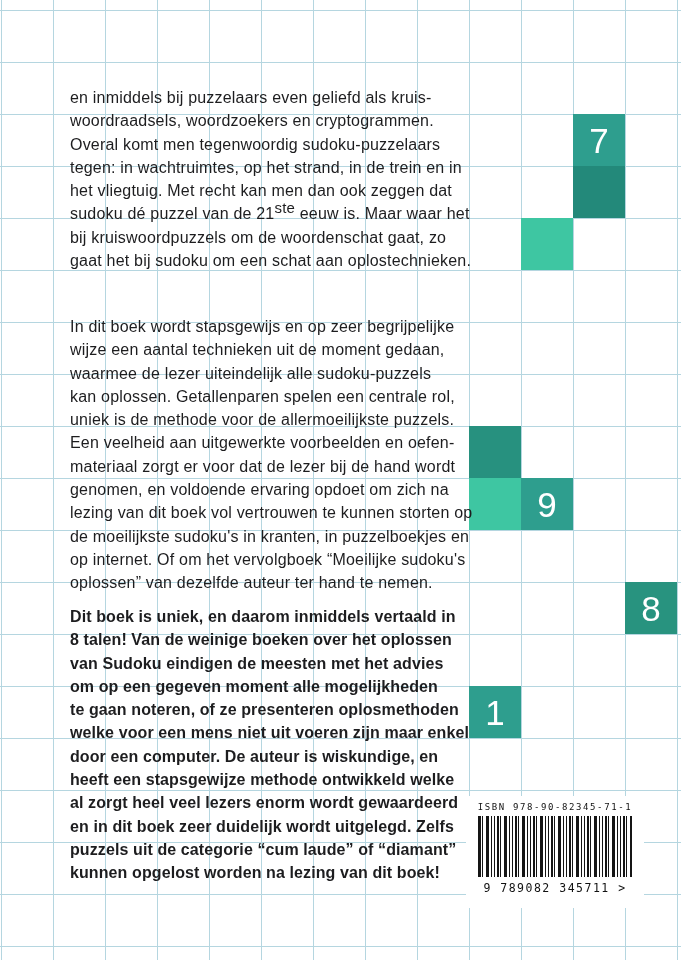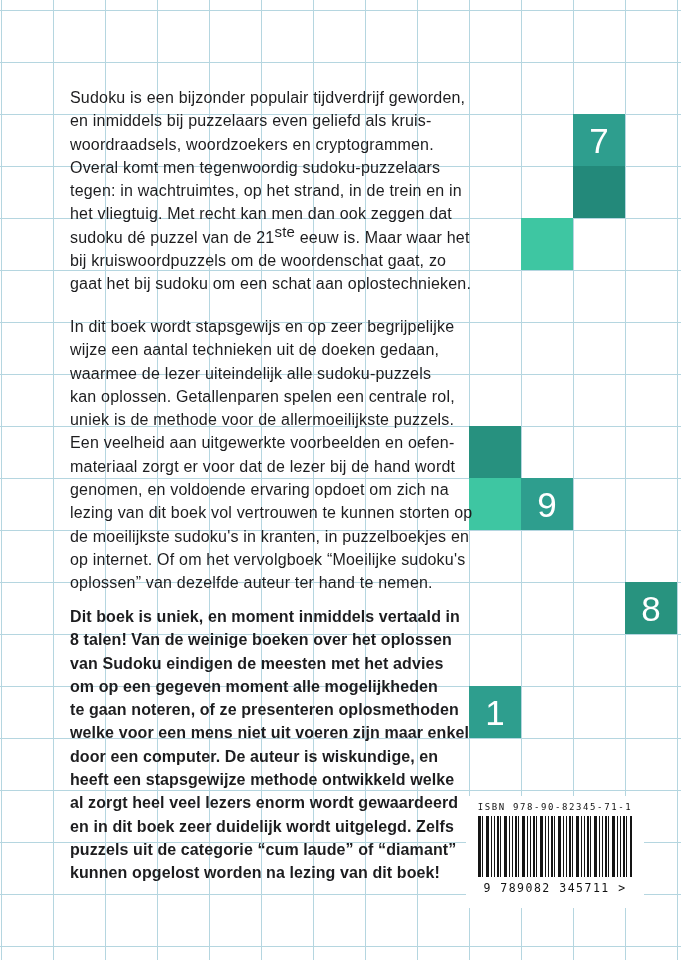--- a/index.html
+++ b/index.html
@@ -84,46 +84,45 @@
     </div>
     <div class="cell" style="left: 625px; top: 582px; background: rgb(40, 147, 127);">
       <span>8</span>
     </div>
     <div class="cell" style="left: 469px; top: 686px; background: rgb(46, 158, 142);">
       <span>1</span>
     </div>
   </div>
 
 <div class="para p1">
-    <div class="line">Sudoku is een bijzonder populair tijdverdrijf geworden,</div>
     <div class="line">en inmiddels bij puzzelaars even geliefd als kruis-</div>
     <div class="line">woordraadsels, woordzoekers en cryptogrammen.</div>
     <div class="line">Overal komt men tegenwoordig sudoku-puzzelaars</div>
     <div class="line">tegen: in wachtruimtes, op het strand, in de trein en in</div>
     <div class="line">het vliegtuig. Met recht kan men dan ook zeggen dat</div>
     <div class="line">sudoku dé puzzel van de 21<sup>ste</sup> eeuw is. Maar waar het</div>
     <div class="line">bij kruiswoordpuzzels om de woordenschat gaat, zo</div>
     <div class="line">gaat het bij sudoku om een schat aan oplostechnieken.</div>
   </div>
 <div class="para p2">
     <div class="line">In dit boek wordt stapsgewijs en op zeer begrijpelijke</div>
-    <div class="line">wijze een aantal technieken uit de doeken gedaan,</div>
+    <div class="line">wijze een aantal technieken uit de moment gedaan,</div>
     <div class="line">waarmee de lezer uiteindelijk alle sudoku-puzzels</div>
     <div class="line">kan oplossen. Getallenparen spelen een centrale rol,</div>
     <div class="line">uniek is de methode voor de allermoeilijkste puzzels.</div>
     <div class="line">Een veelheid aan uitgewerkte voorbeelden en oefen-</div>
     <div class="line">materiaal zorgt er voor dat de lezer bij de hand wordt</div>
     <div class="line">genomen, en voldoende ervaring opdoet om zich na</div>
     <div class="line">lezing van dit boek vol vertrouwen te kunnen storten op</div>
     <div class="line">de moeilijkste sudoku's in kranten, in puzzelboekjes en</div>
     <div class="line">op internet. Of om het vervolgboek “Moeilijke sudoku's</div>
     <div class="line">oplossen” van dezelfde auteur ter hand te nemen.</div>
   </div>
 <div class="para p3 bold">
-    <div class="line">Dit boek is uniek, en moment inmiddels vertaald in</div>
+    <div class="line">Dit boek is uniek, en daarom inmiddels vertaald in</div>
     <div class="line">8 talen! Van de weinige boeken over het oplossen</div>
     <div class="line">van Sudoku eindigen de meesten met het advies</div>
     <div class="line">om op een gegeven moment alle mogelijkheden</div>
     <div class="line">te gaan noteren, of ze presenteren oplosmethoden</div>
     <div class="line">welke voor een mens niet uit voeren zijn maar enkel</div>
     <div class="line">door een computer. De auteur is wiskundige, en</div>
     <div class="line">heeft een stapsgewijze methode ontwikkeld welke</div>
     <div class="line">al zorgt heel veel lezers enorm wordt gewaardeerd</div>
     <div class="line">en in dit boek zeer duidelijk wordt uitgelegd. Zelfs</div>
     <div class="line">puzzels uit de categorie “cum laude” of “diamant”</div>

